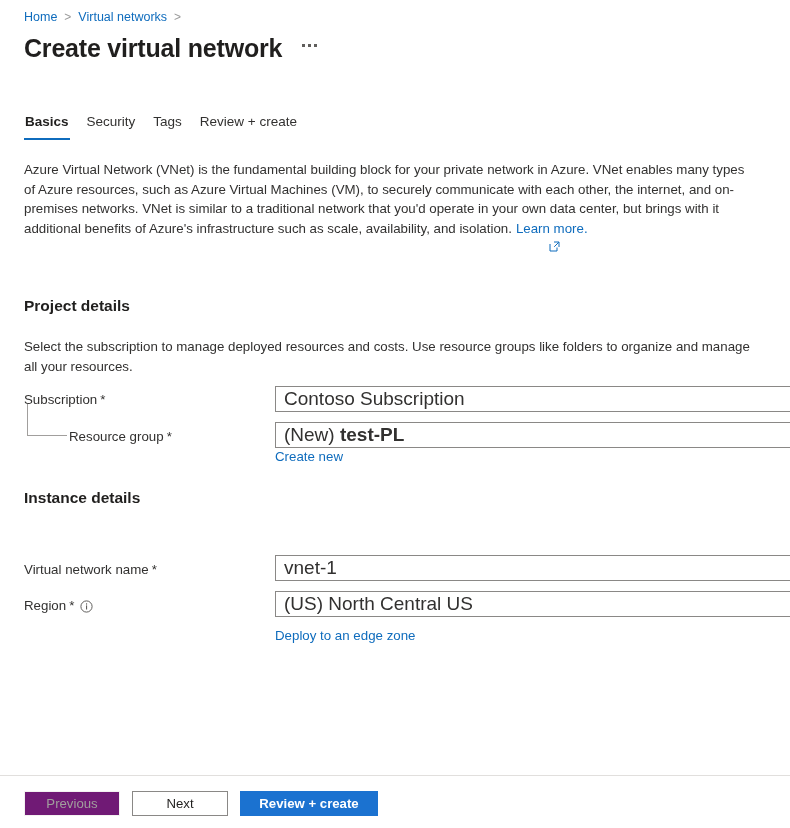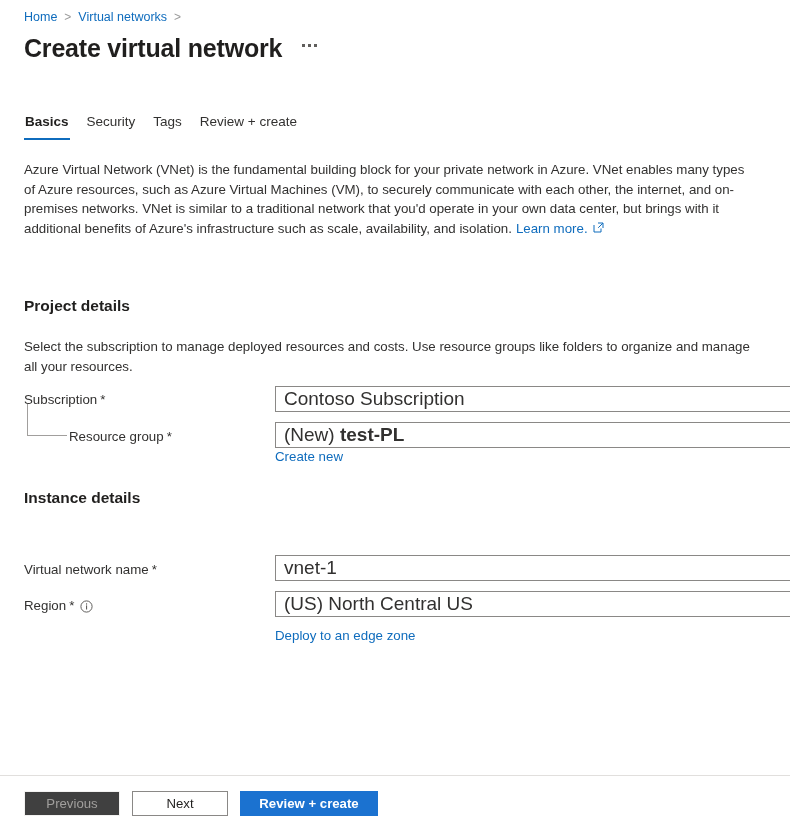--- a/index.html
+++ b/index.html
@@ -106,20 +106,21 @@
     width: 726px;
     font-size: 13.3px;
     line-height: 19.5px;
     color: #323130;
   }
   .learnmore-wrap {
     display: inline-flex;
     align-items: center;
     margin-left: 4px;
     white-space: nowrap;
+    flex-direction: column;
   }
   .learnmore {
     color: #0f6cbd;
     cursor: pointer;
     font-size: 13.3px;
   }
   .ext-icon {
     margin-left: 5px;
     display: inline-block;
     vertical-align: middle;
@@ -237,21 +238,21 @@
     font-family: "Liberation Sans", sans-serif;
     display: inline-flex;
     align-items: center;
     justify-content: center;
     padding: 0 14px;
     cursor: pointer;
     border: 1px solid transparent;
     line-height: 1;
   }
   .btn-disabled {
-    background: #404040;
+    background: #701a75;
     color: #a19f9d;
     border-color: #f3f2f1;
     cursor: default;
   }
   .btn-default {
     background: #ffffff;
     color: #201f1e;
     border-color: #8a8886;
   }
   .btn-primary {

